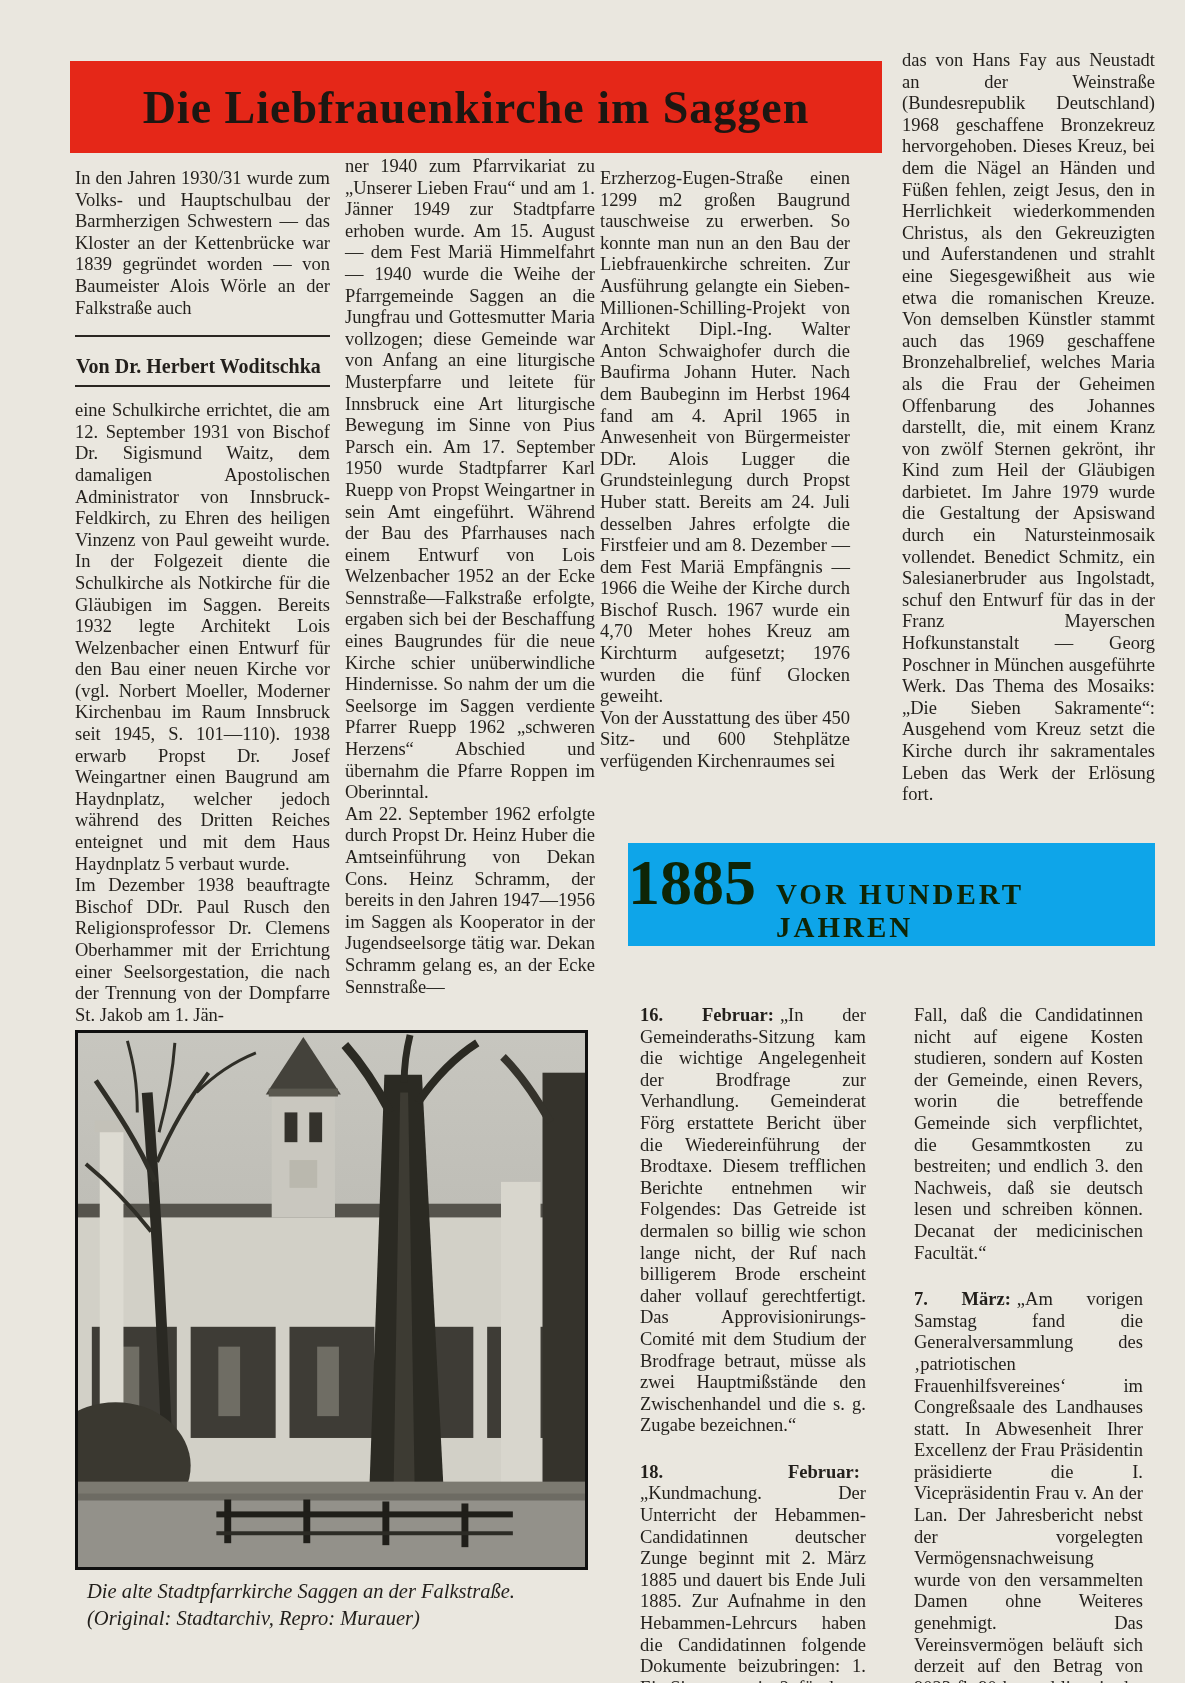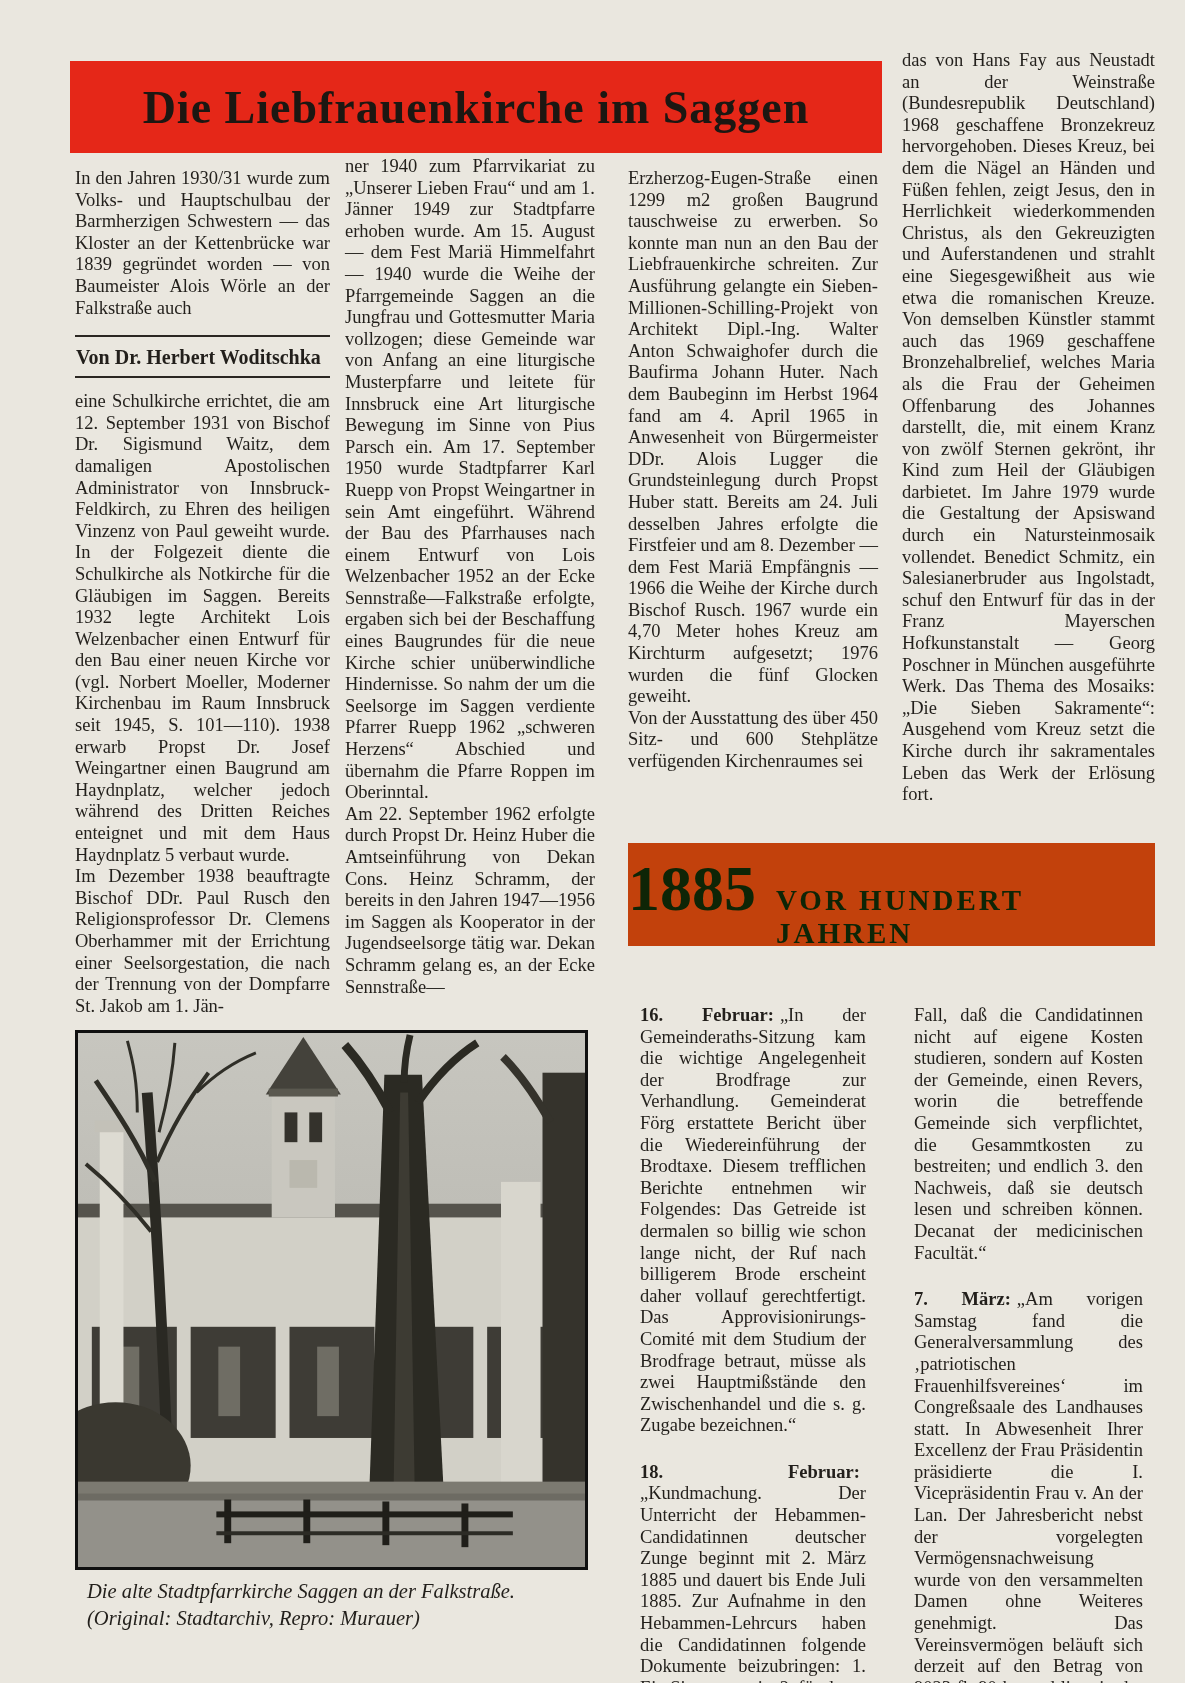--- a/index.html
+++ b/index.html
@@ -18,42 +18,42 @@
     left:70px; top:61px; width:812px; height:92px;
     background:#e52718;
     display:flex; align-items:center; justify-content:center;text-align:center;
   }
   .headline {
     font-size:46px; font-weight:bold; color:#1c1712;
     letter-spacing:1px; white-space:nowrap;
   }
   .green-banner {
     left:628px; top:843px; width:527px; height:103px;
-    background:#c2410c;
+    background:#0ea5e9;
     display:flex; align-items:baseline; justify-content:center;
-    gap:20px; padding-top:14px; box-sizing:border-box;
+    gap:20px; padding-top:8px; box-sizing:border-box;
   }
   .century-year { font-size:64px; font-weight:bold; color:#0e2506; line-height:1; }
   .century-title { font-size:29px; font-weight:bold; color:#0e2506; letter-spacing:3px;margin-top:16px; }
 
   
   .col {
     text-align:justify;
     font-size:18.5px; line-height:21.6px;
   }
   .col1 { left:75px;  top:168px; width:255px; }
   .col2 { left:345px; top:156px; width:250px; }
-  .col3 { left:628px; top:168px; width:250px; }
+  .col3 { left:600px; top:168px; width:250px; }
   .col4 { left:902px; top:50px;  width:253px; }
   .para { margin:0; }
 
   .byline {
     border-top:2px solid #2b2722;
     border-bottom:2px solid #2b2722;
-    padding:9px 1px 8px 1px;
+    padding:18px 1px 8px 1px;
     margin:16px 0 13px 0;
     font-weight:bold; font-size:20px;
     text-align:left; line-height:1.1;
   }
 
   
   .centcolA { left:628px; top:993px; width:250px; }
   .centcolB { left:902px; top:993px; width:253px; }
   .century-item { margin:12px; }
   .century-item + .century-item { margin-top:25px; }

